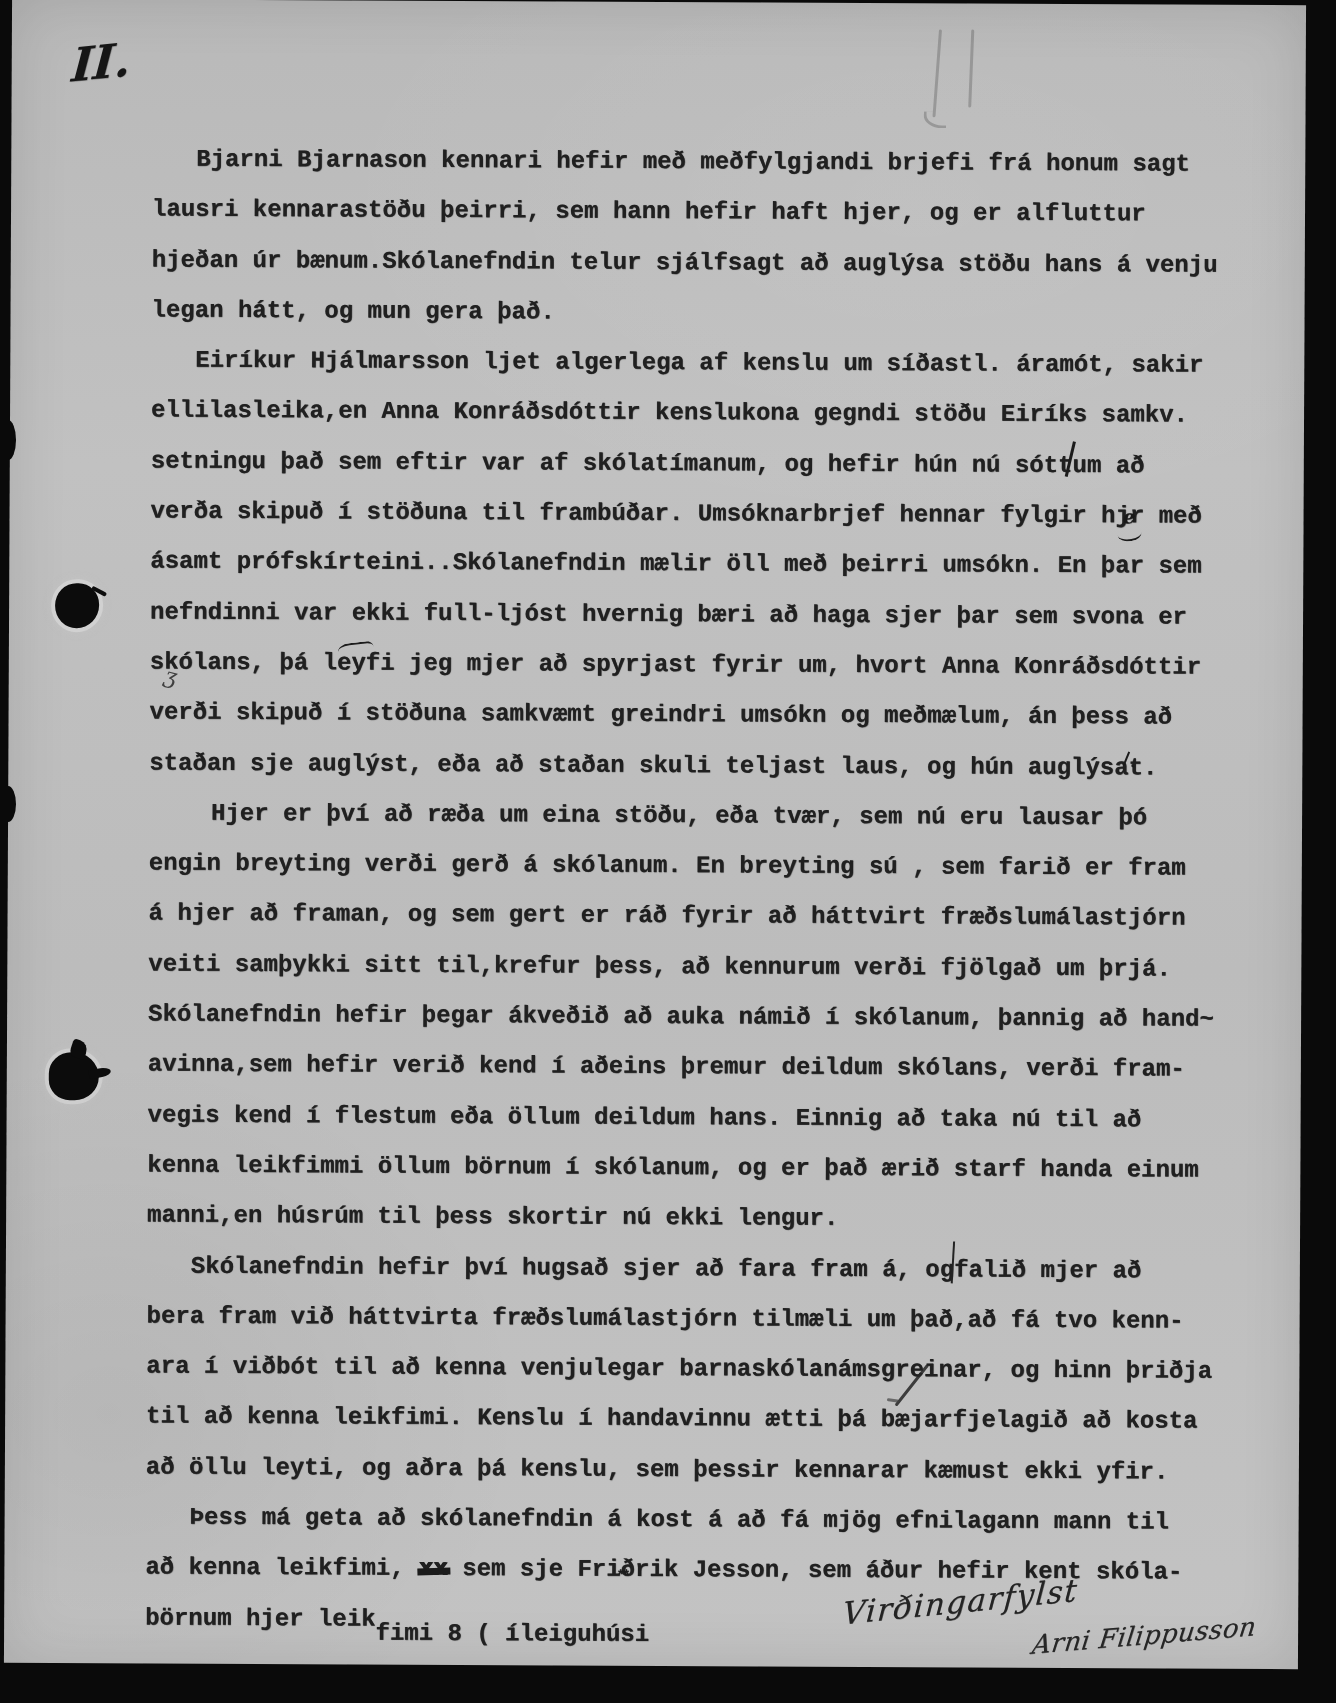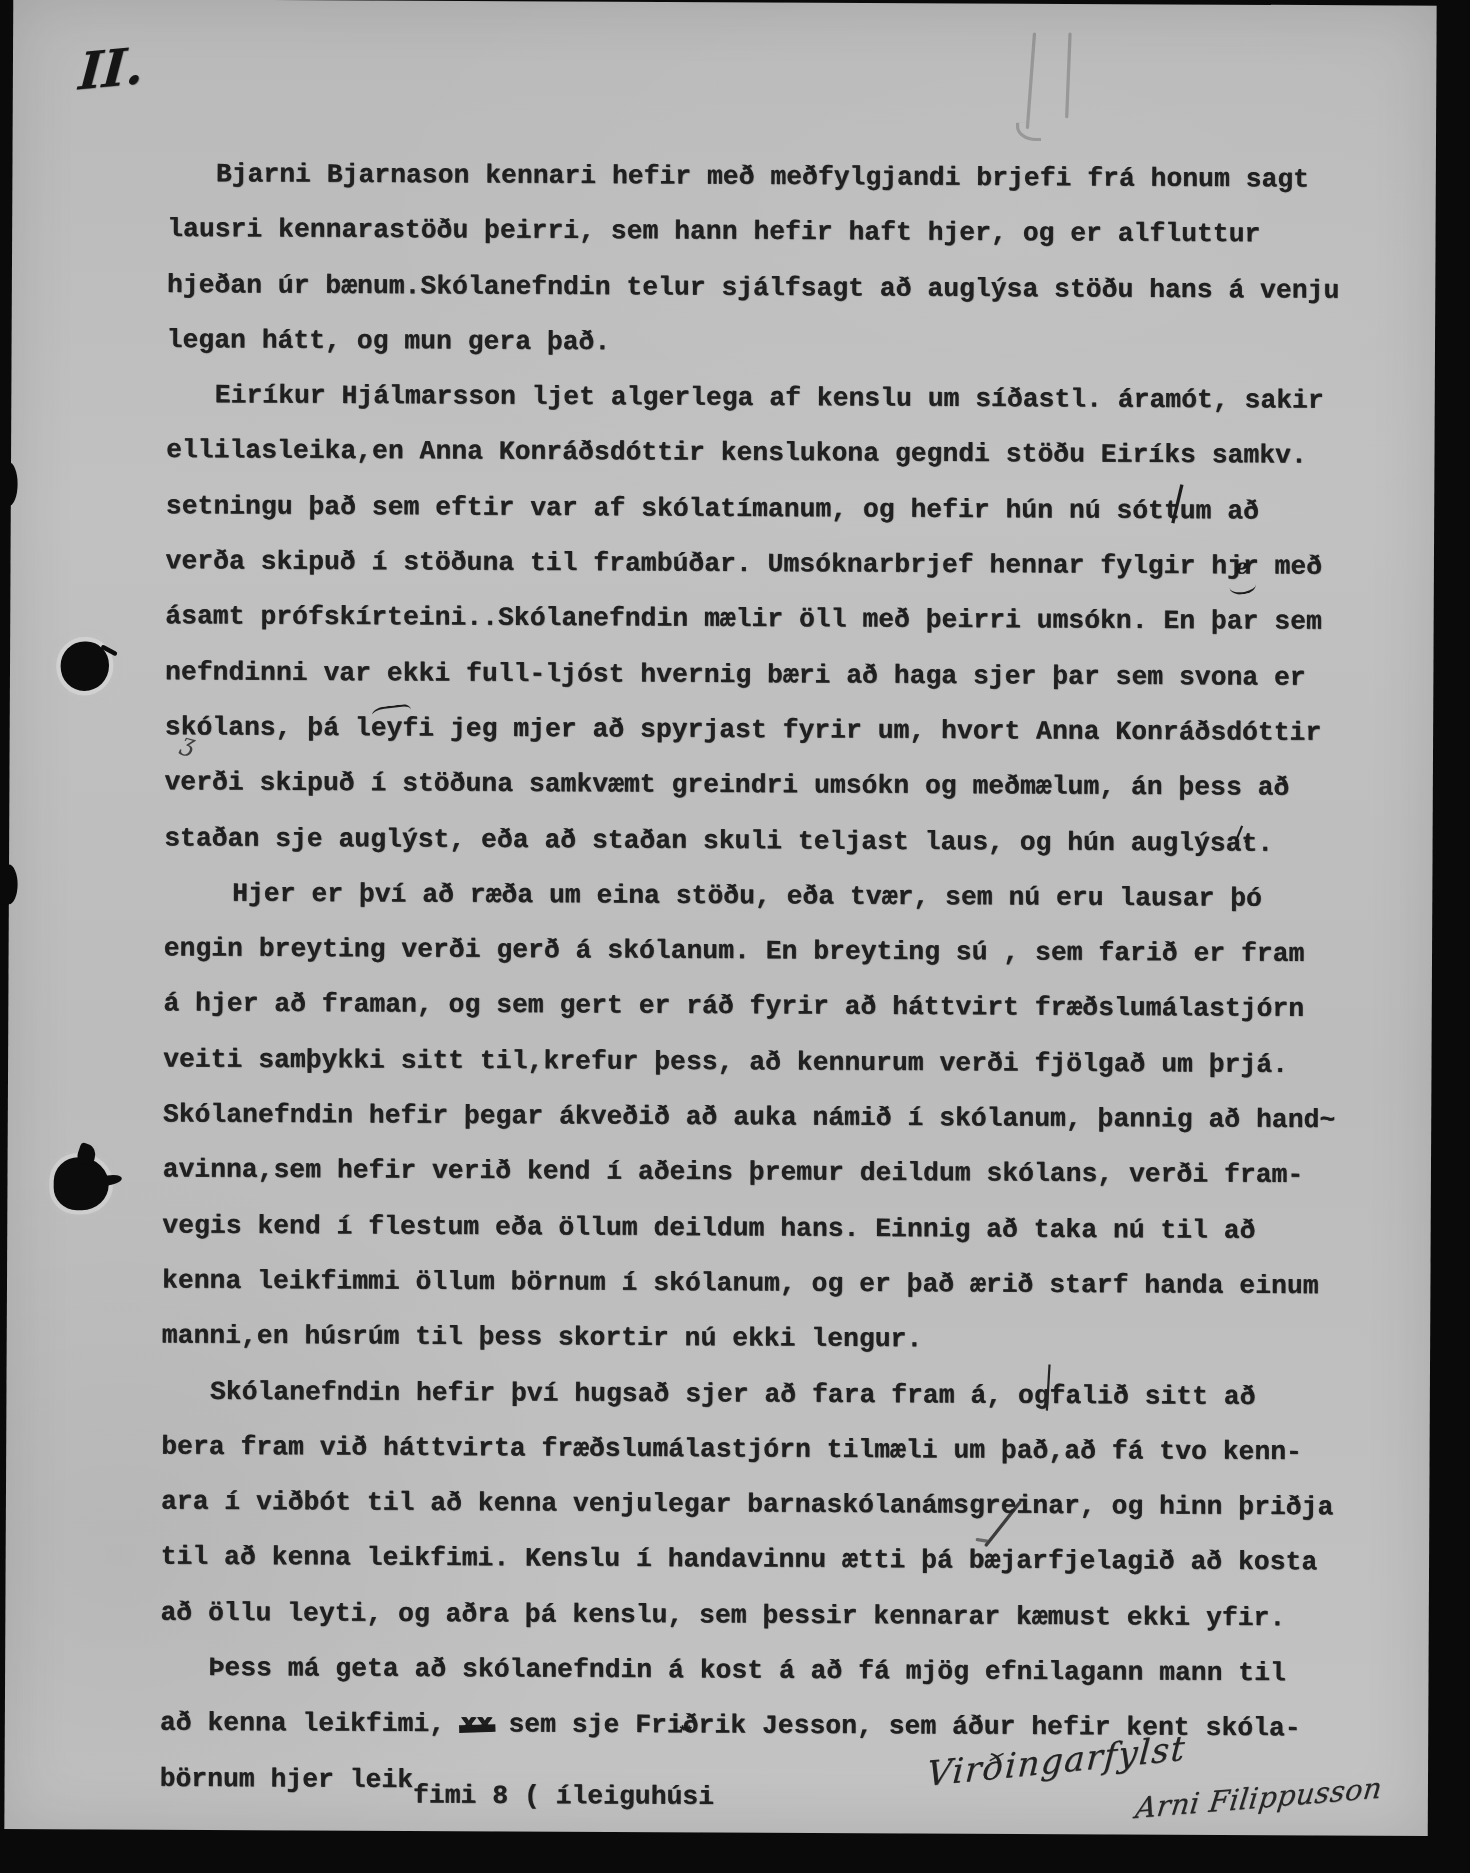--- a/index.html
+++ b/index.html
@@ -127,21 +127,21 @@
       <div class="line ind0"><span class="run">staðan sje auglýst, eða að staðan skuli teljast laus, og hún auglýsa</span><span class="mark m-tick"></span><span class="run">t.</span></div>
       <div class="line ind2"><span class="run">Hjer er því að ræða um eina stöðu, eða tvær, sem nú eru lausar þó</span></div>
       <div class="line ind0"><span class="run">engin breyting verði gerð á skólanum. En breyting sú , sem farið er fram</span></div>
       <div class="line ind0"><span class="run">á hjer að framan, og sem gert er ráð fyrir að háttvirt fræðslumálastjórn</span></div>
       <div class="line ind0"><span class="run">veiti samþykki sitt til,krefur þess, að kennurum verði fjölgað um þrjá.</span></div>
       <div class="line ind0"><span class="run">Skólanefndin hefir þegar ákveðið að auka námið í skólanum, þannig að hand~</span></div>
       <div class="line ind0"><span class="run">avinna,sem hefir verið kend í aðeins þremur deildum skólans, verði fram-</span></div>
       <div class="line ind0"><span class="run">vegis kend í flestum eða öllum deildum hans. Einnig að taka nú til að</span></div>
       <div class="line ind0"><span class="run">kenna leikfimmi öllum börnum í skólanum, og er það ærið starf handa einum</span></div>
       <div class="line ind0"><span class="run">manni,en húsrúm til þess skortir nú ekki lengur.</span></div>
-      <div class="line ind1"><span class="run">Skólanefndin hefir því hugsað sjer að fara fram á, og</span><span class="mark m-vline"></span><span class="run">falið sitt að</span></div>
+      <div class="line ind1"><span class="run">Skólanefndin hefir því hugsað sjer að fara fram á, og</span><span class="mark m-vline"></span><span class="run">falið mjer að</span></div>
       <div class="line ind0"><span class="run">bera fram við háttvirta fræðslumálastjórn tilmæli um það,að fá tvo kenn-</span></div>
       <div class="line ind0"><span class="run">ara í viðbót til að kenna venjulegar barnaskólanámsgreinar, og hinn þriðja</span></div>
       <div class="line ind0"><span class="run">til að kenna leikfimi. Kenslu í handavinnu ætti þá bæjarfjelagið að kosta</span></div>
       <div class="line ind0"><span class="run">að öllu leyti, og aðra þá kenslu, sem þessir kennarar kæmust ekki yfir.</span></div>
       <div class="line ind1"><span class="run">Þess má geta að skólanefndin á kost á að fá mjög efnilagann mann til</span></div>
       <div class="line ind0"><span class="run">að kenna leikfimi, </span><span class="run struck">xx</span><span class="run"> sem sje Fri</span><span class="mark m-sup"><span class="mc">**</span></span><span class="run">ðrik Jesson, sem áður hefir kent skóla-</span></div>
       <div class="line ind0"><span class="run">börnum hjer leik</span><span class="run drop">fimi 8 ( íleiguhúsi</span></div>
     </div>
 
   <div class="margin-note">ʒ</div>

